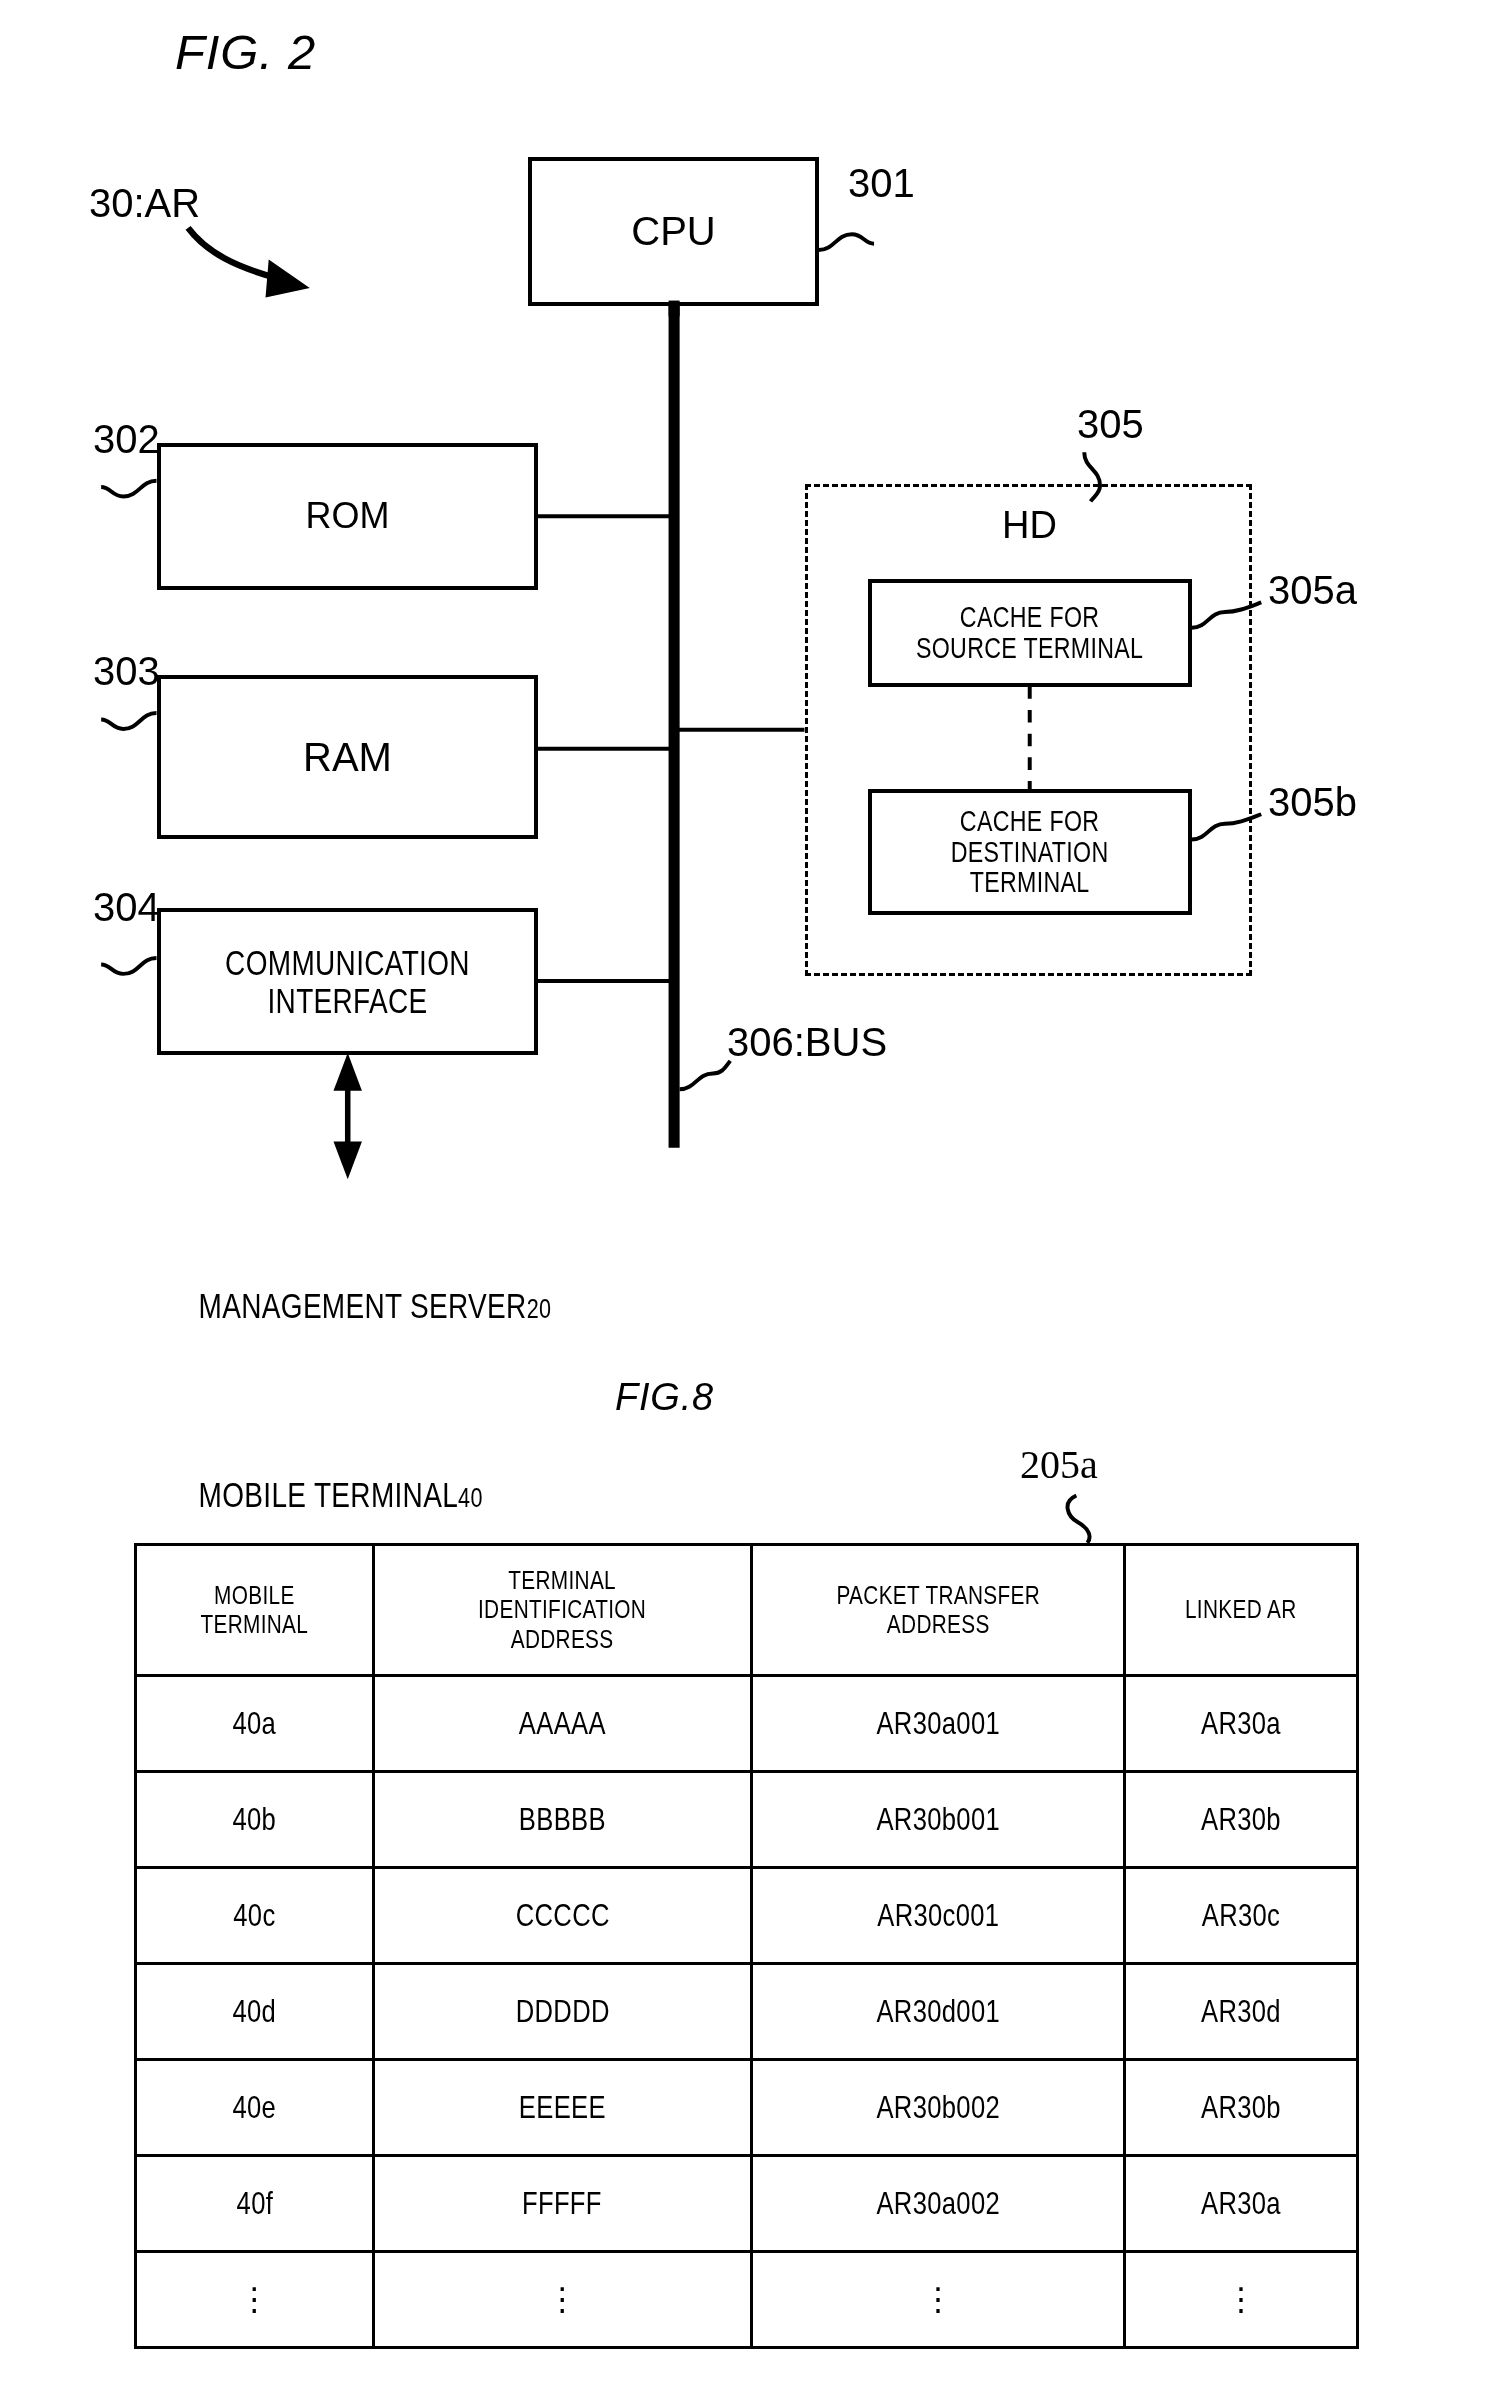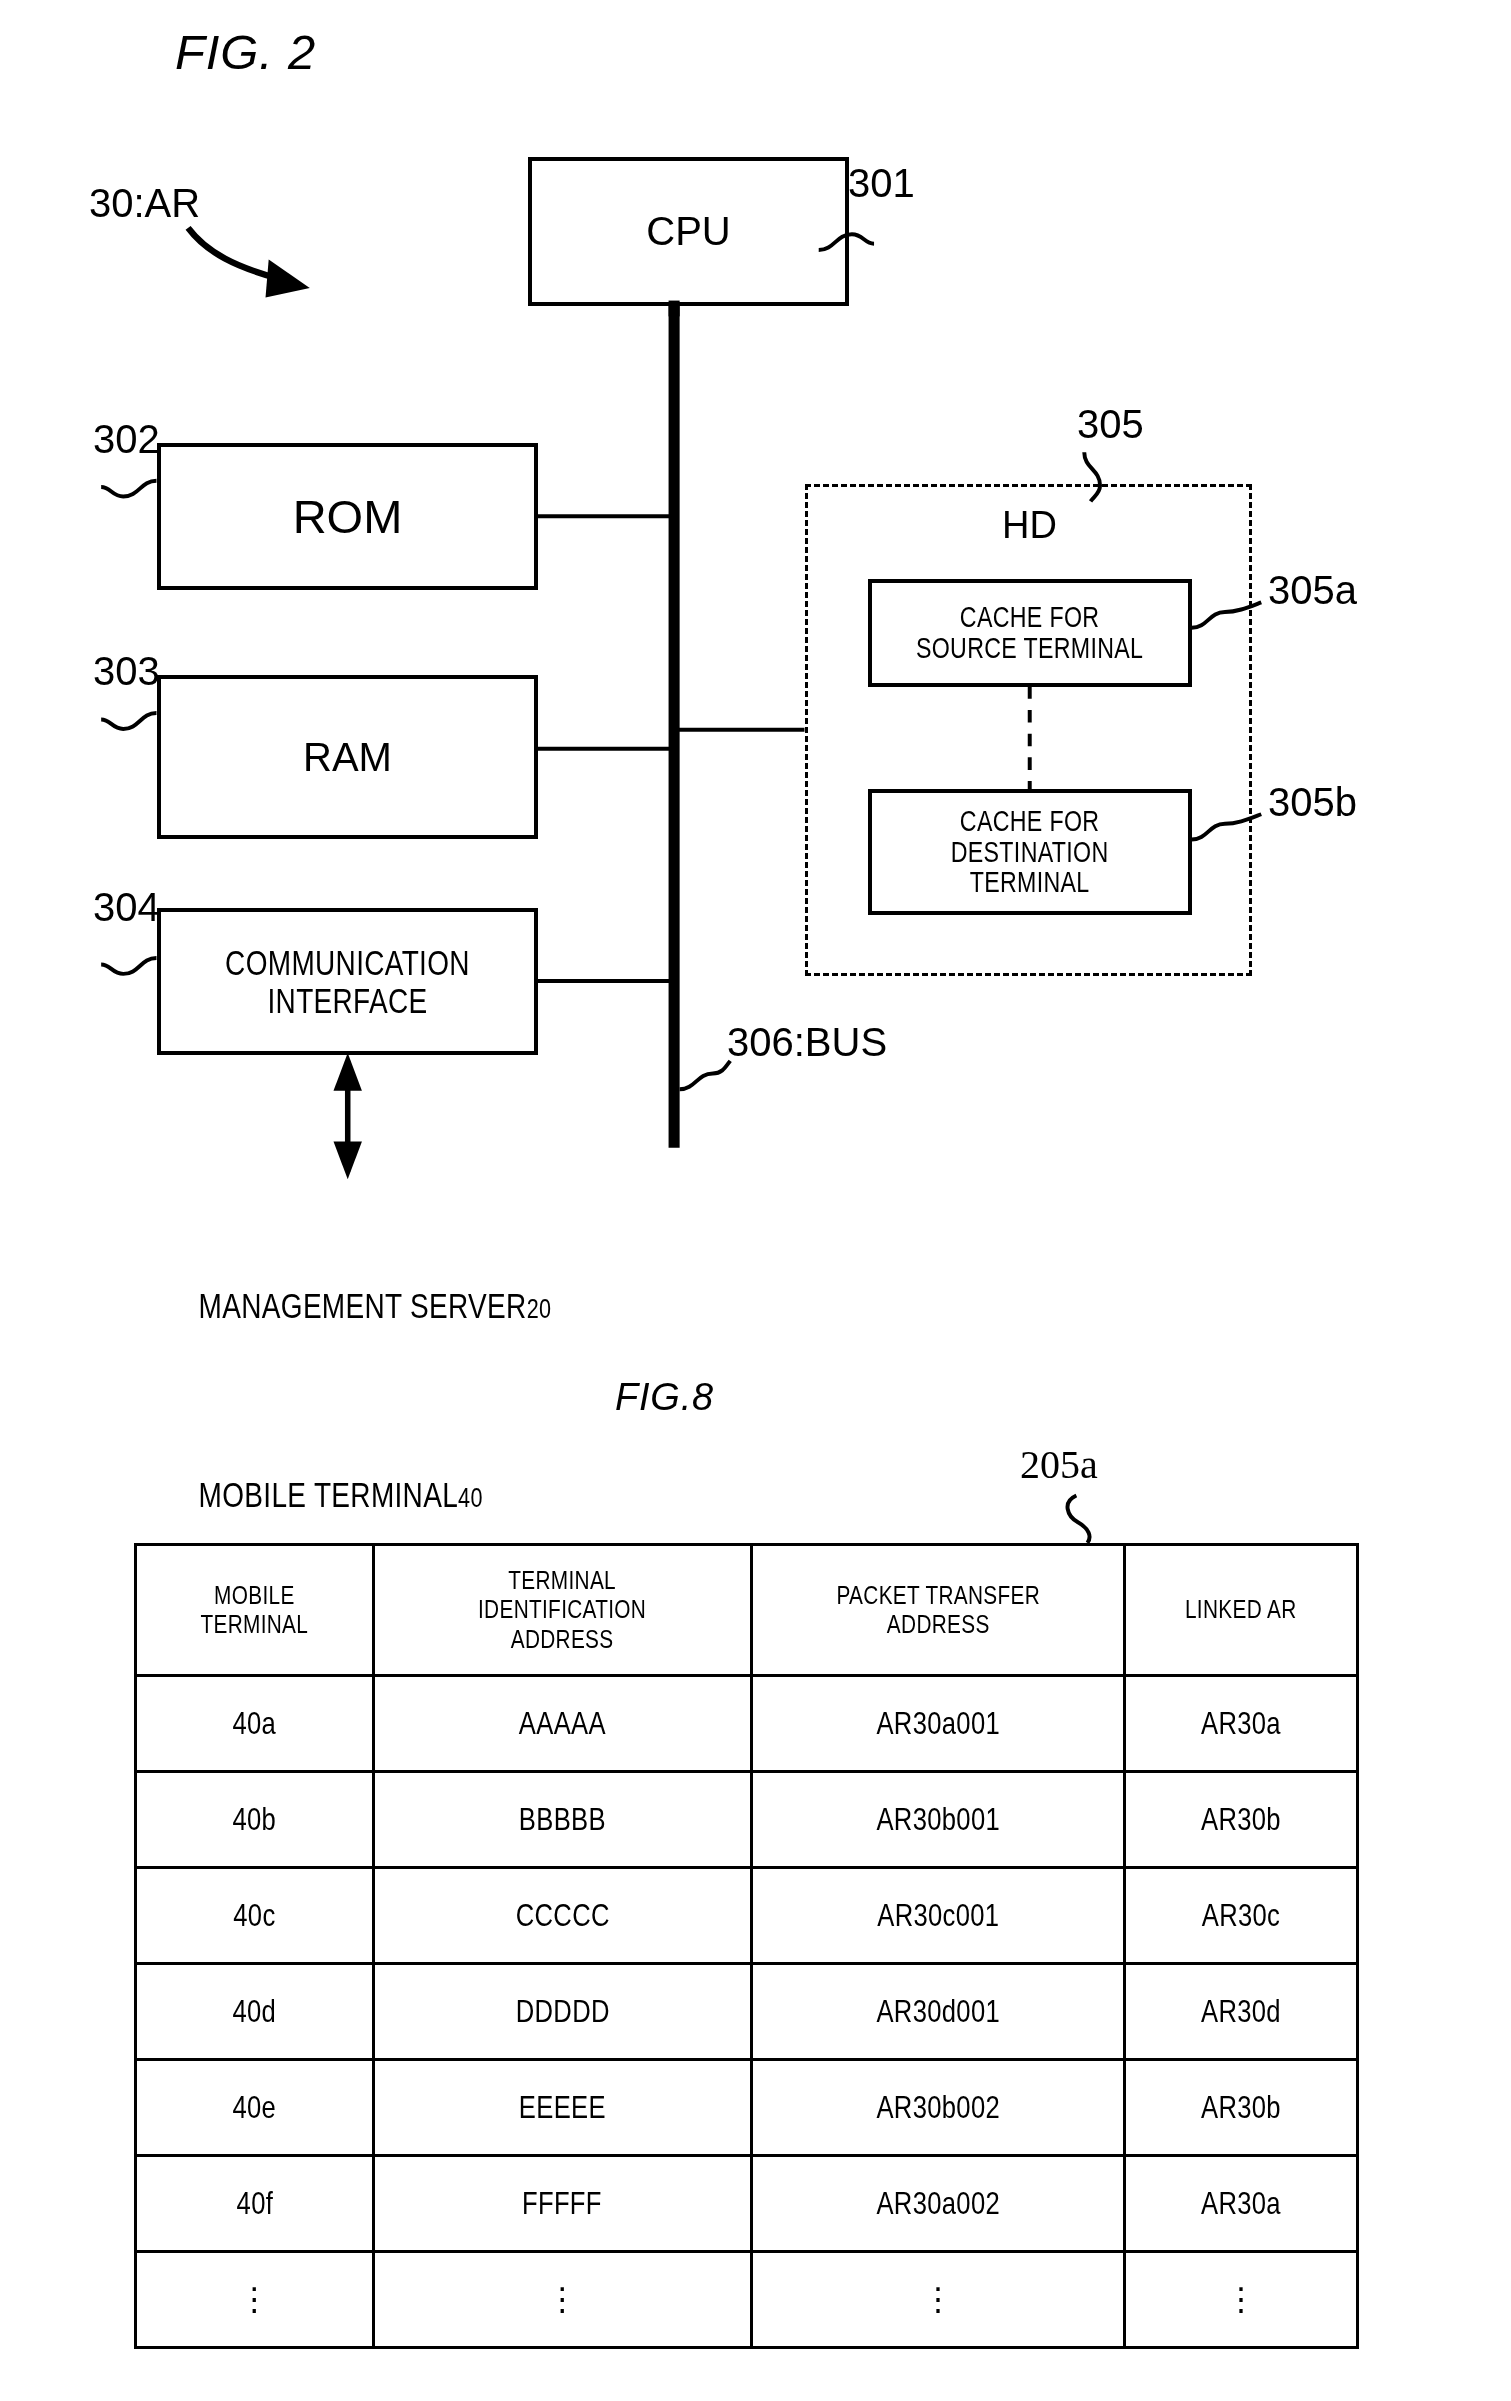--- a/index.html
+++ b/index.html
@@ -53,26 +53,26 @@
 </style>
 </head>
 <body>
 
 <div class="stage">
 
   <div class="txt fig-title" style="left:175px;top:11px;font-size:49px;">FIG. 2</div>
 
   <div class="txt ref" style="left:89px;top:166px;font-size:40px;">30:AR</div>
 
-  <div class="nbox" style="left:528px;top:141px;width:321px;height:149px;">
+  <div class="nbox" style="left:528px;top:141px;width:291px;height:149px;">
     <div class="boxlabel wide" style="left:0;top:0;right:0;bottom:0;font-size:40px;">CPU</div>
   </div>
 
   <div class="nbox" style="left:157px;top:427px;width:381px;height:147px;">
-    <div class="boxlabel wide" style="left:0;top:0;right:0;bottom:0;font-size:47px;">ROM</div>
+    <div class="boxlabel wide" style="left:0;top:0;right:0;bottom:0;font-size:36px;">ROM</div>
   </div>
 
   <div class="nbox" style="left:157px;top:659px;width:381px;height:164px;">
     <div class="boxlabel wide" style="left:0;top:0;right:0;bottom:0;font-size:40px;">RAM</div>
   </div>
 
   <div class="nbox" style="left:157px;top:892px;width:381px;height:147px;">
     <div class="boxlabel cond" style="left:-32px;top:0;right:-32px;bottom:0;font-size:35px;">COMMUNICATION
 INTERFACE</div>
   </div>

